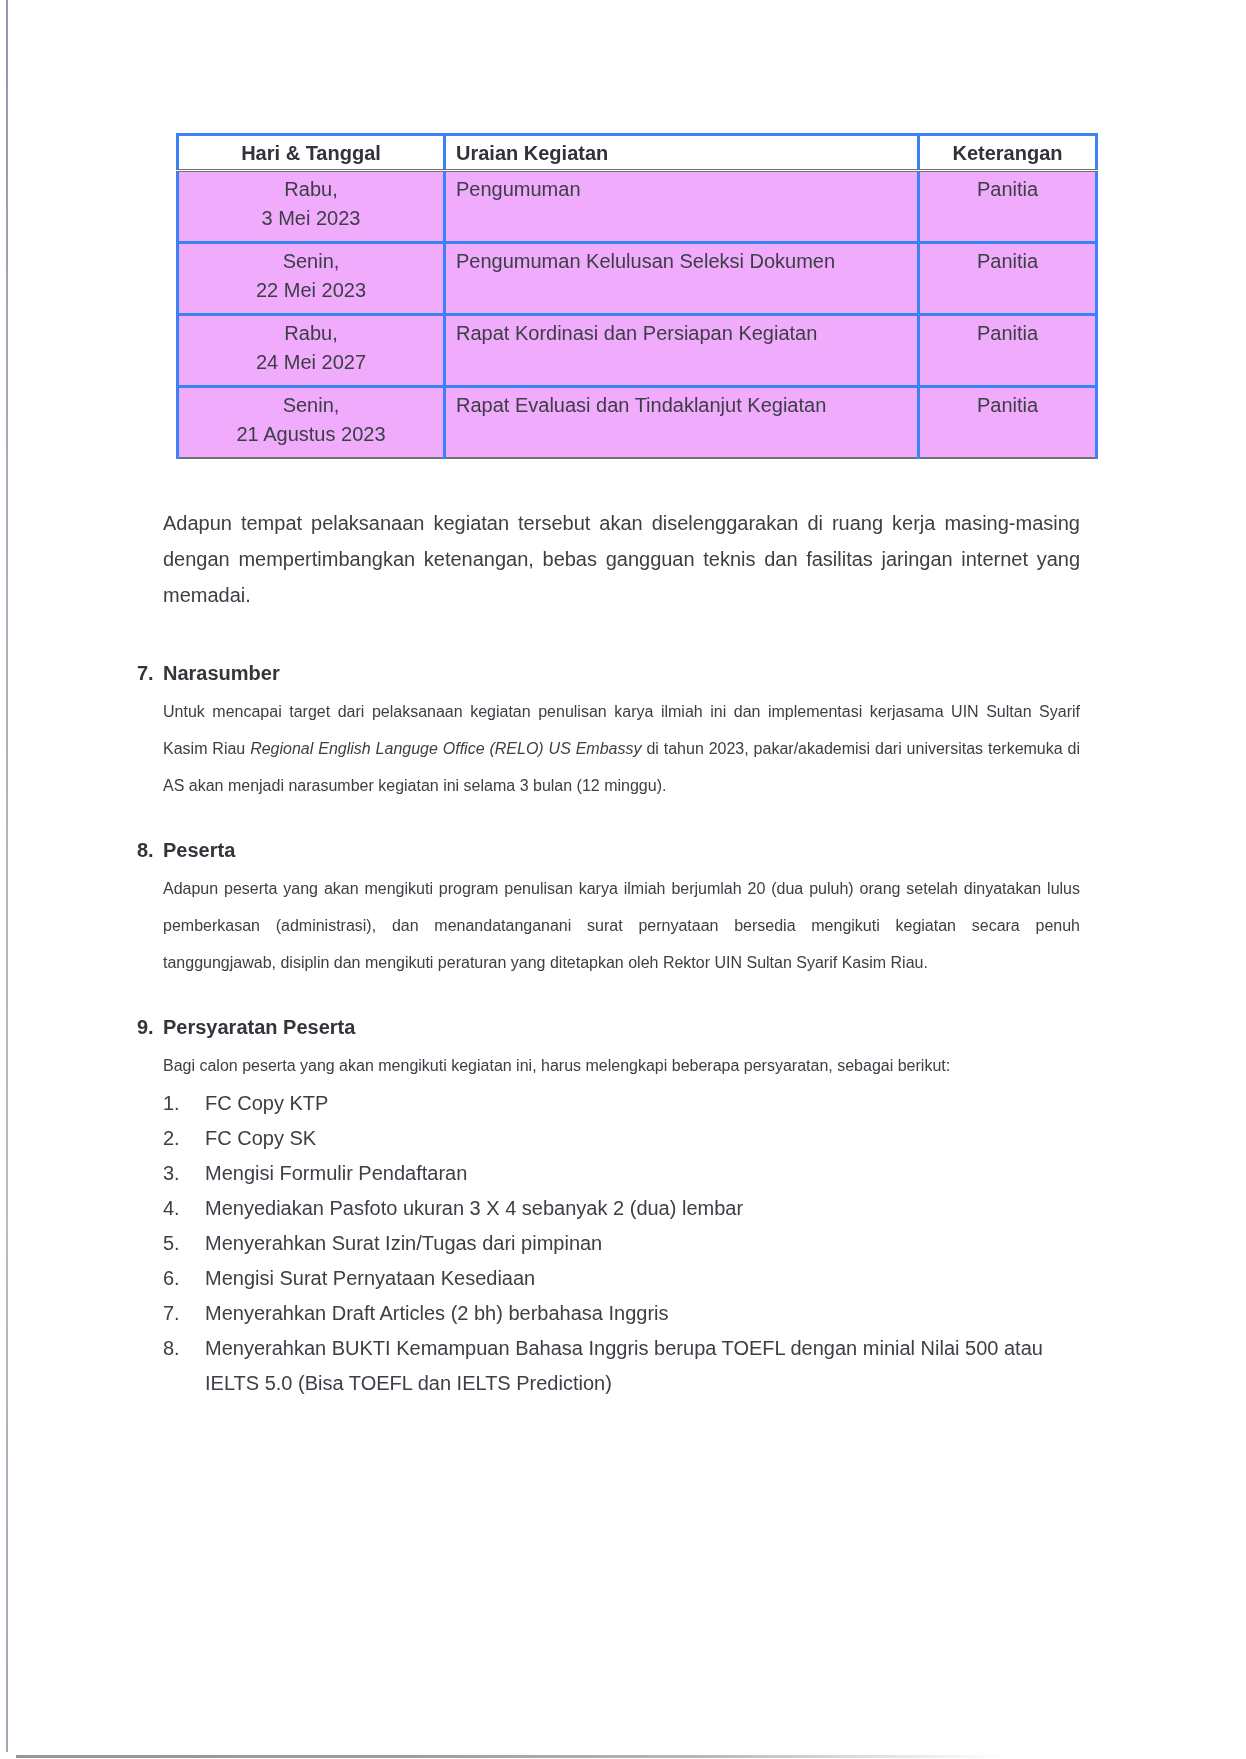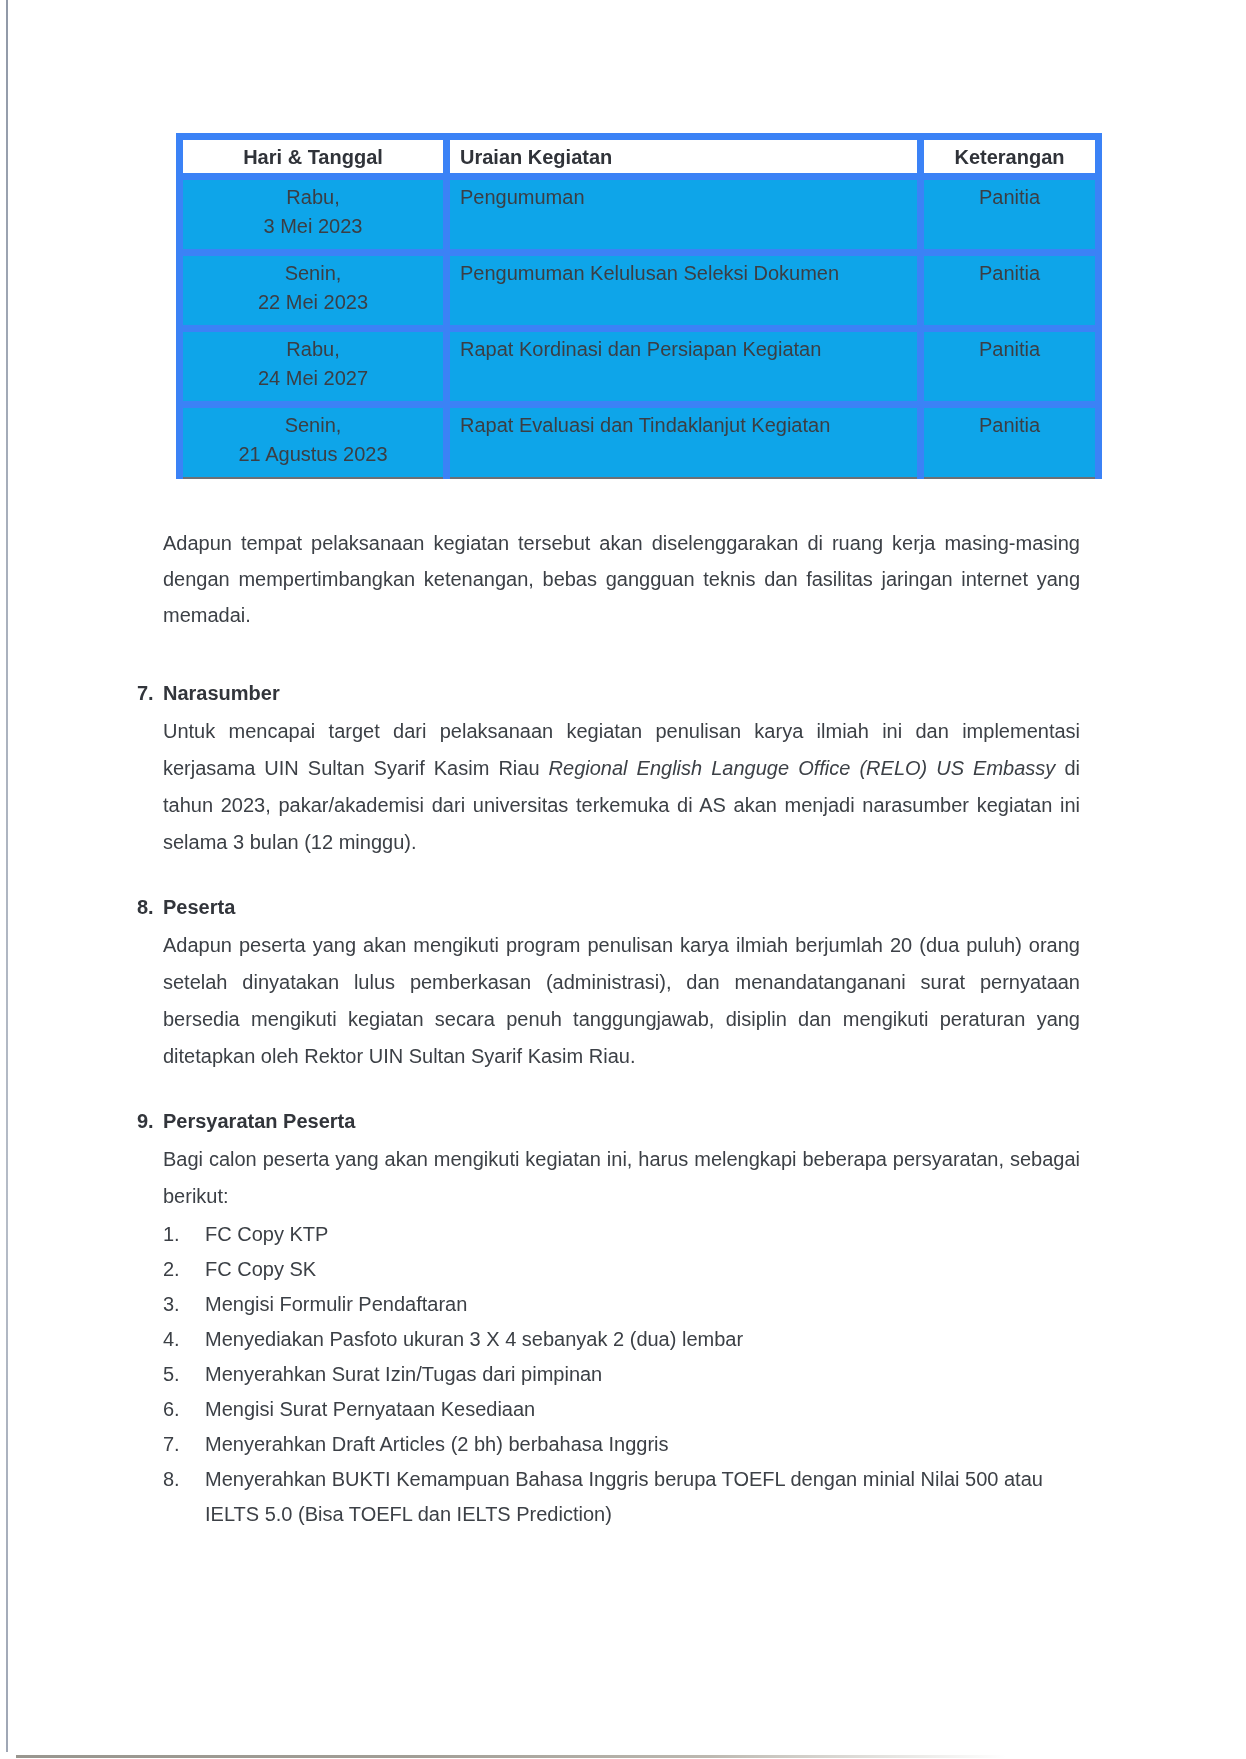--- a/index.html
+++ b/index.html
@@ -29,54 +29,54 @@
     margin-left:39px;
     width:919px;
     table-layout:fixed;
     font-size:20px;
     color:#3b3e44;
   }
   table.schedule col.c1{width:267px;}
   table.schedule col.c2{width:474px;}
   table.schedule col.c3{width:178px;}
   table.schedule th, table.schedule td{
-    border:7px solid #3b82f6;
+    border:3px solid #3b82f6;
     padding:3px 10px 6px 10px;
     vertical-align:top;
     line-height:29px;
     font-weight:normal;
   }
   table.schedule thead th{
     font-weight:bold;color:#303339;
     border-bottom:3px double #6e7075;
     height:27px;line-height:27px;
     padding-top:4px;padding-bottom:2px;
   }
   table.schedule thead th.h1,table.schedule thead th.h3{text-align:center;}
   table.schedule thead th.h2{text-align:left;}
   td.cell-date{text-align:center;}
   td.cell-activity{text-align:left;}
   td.cell-note{text-align:center;}
-  tr.shaded td{background:#0ea5e9;}
+  tr.shaded td{background:#f0abfc;}
   tr.tall td{height:60px;}
   tr.last td{border-bottom:2px solid #6e7075;}
   
   .para{
     margin:46px 0 0 26px;width:917px;
     font-size:20px;line-height:36px;text-align:justify;
   }
   .section{margin-top:44px;}
   .sec-head{
     display:flex;font-size:20px;font-weight:bold;color:#32353b;
     line-height:32px;
   }
   .sec-num{width:26px;flex:0 0 26px;}
   .sec-body{
     margin:4px 0 0 26px;width:917px;
-    font-size:20px;line-height:37px;text-align:justify;
+    font-size:16px;line-height:37px;text-align:justify;
   }
   .sec-body .it{font-style:italic;}
   .section.s8{margin-top:30px;}
   .section.s9{margin-top:30px;}
   .req-list{margin:2px 0 0 26px;width:917px;}
   .req-item{
     display:flex;font-size:20px;line-height:35px;
   }
   .req-num{flex:0 0 42px;}
   .req-text{flex:1;}

